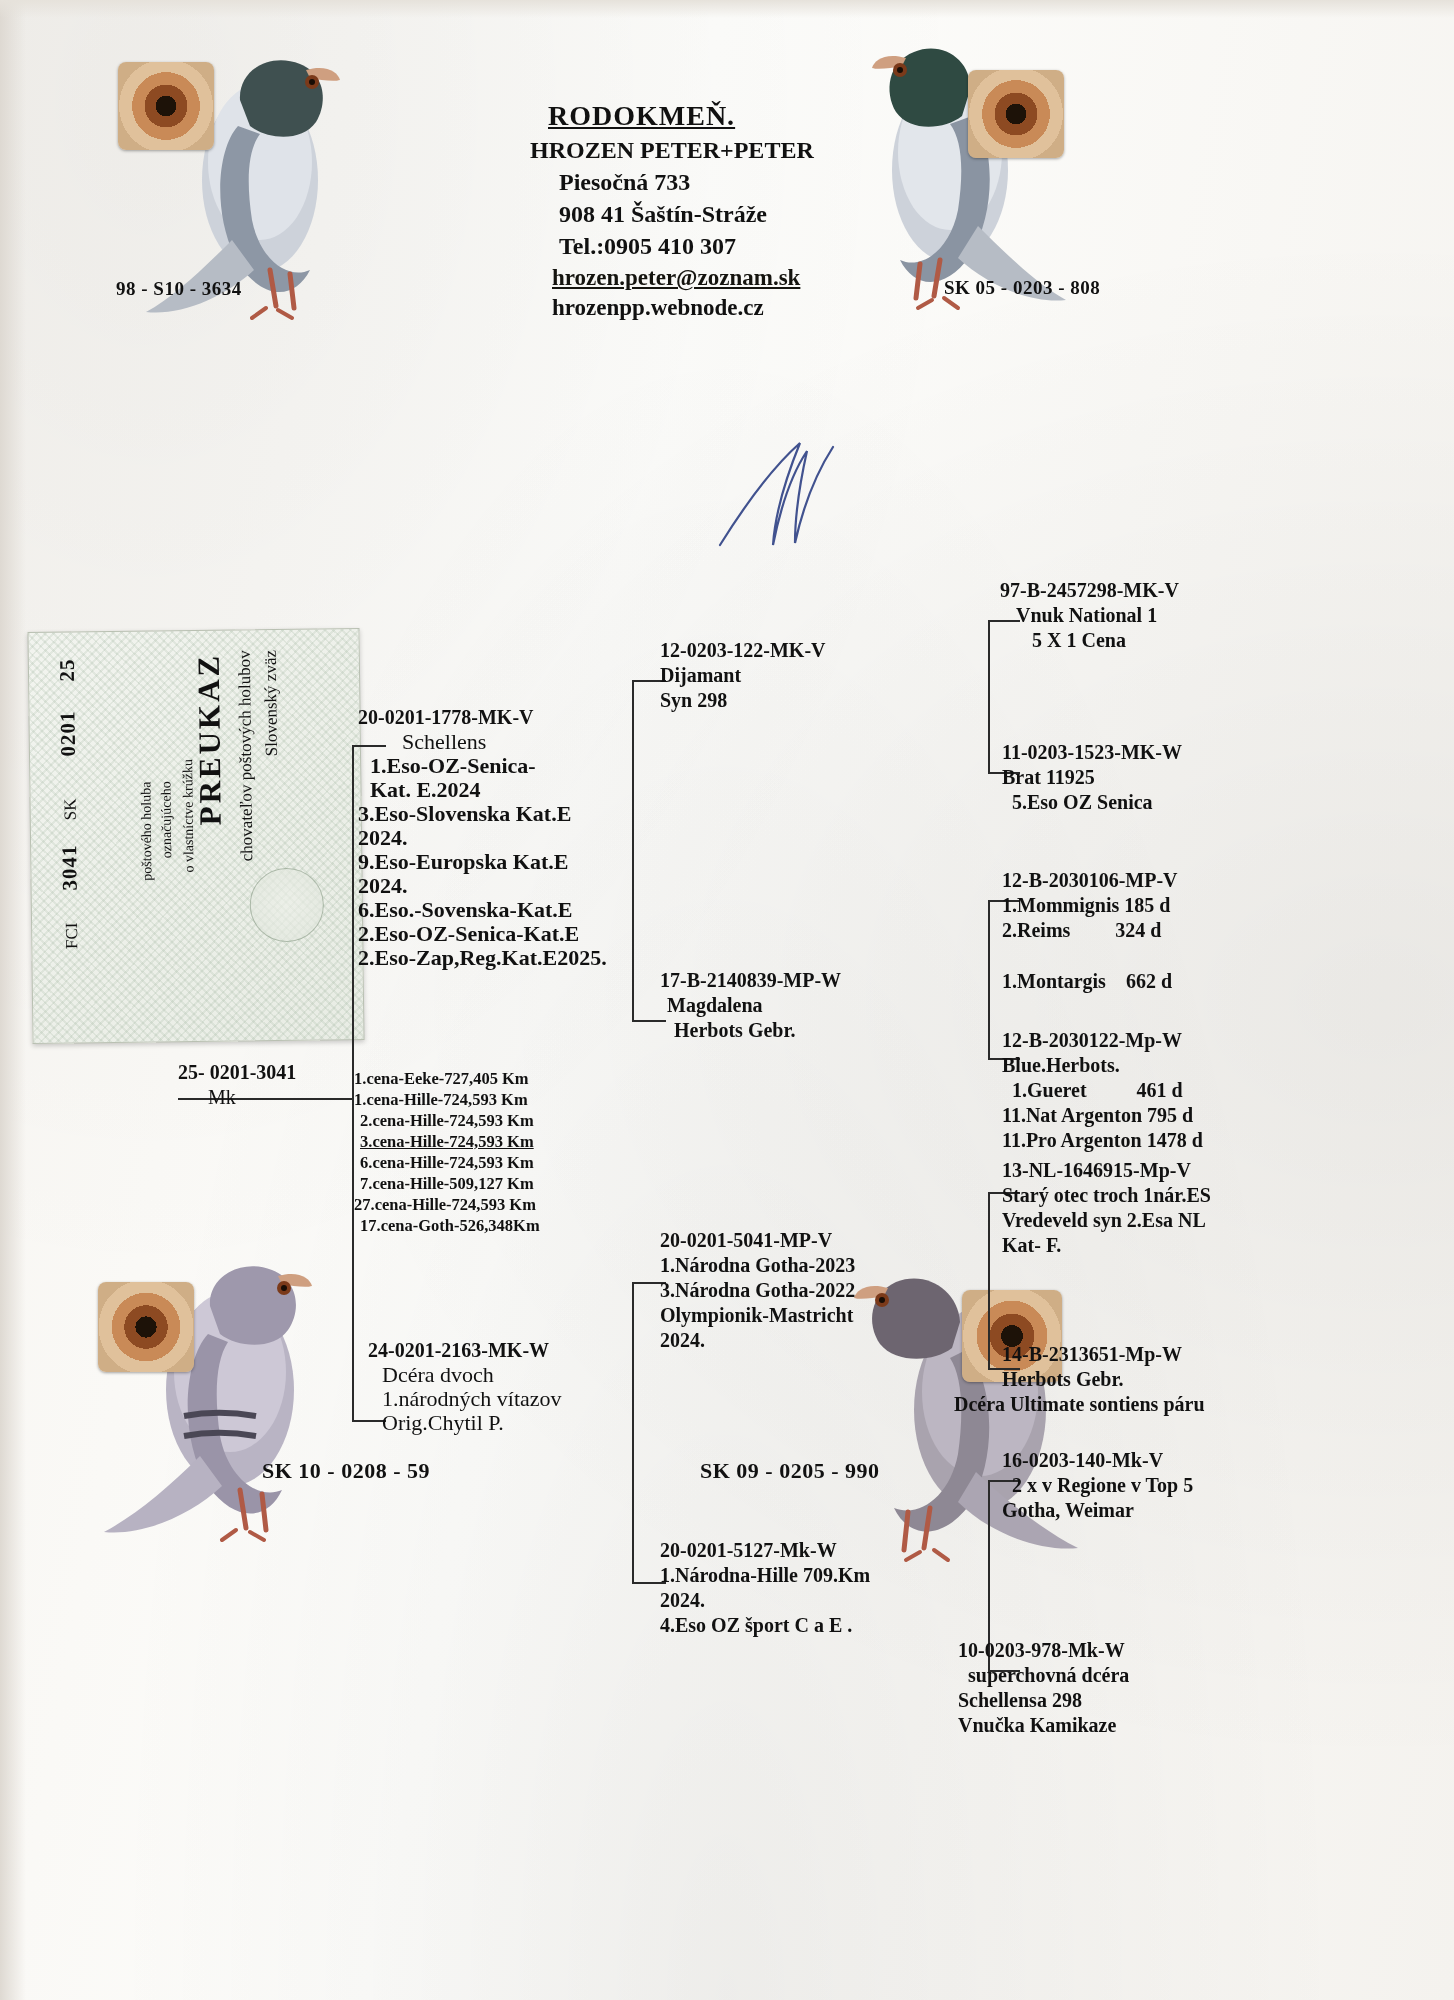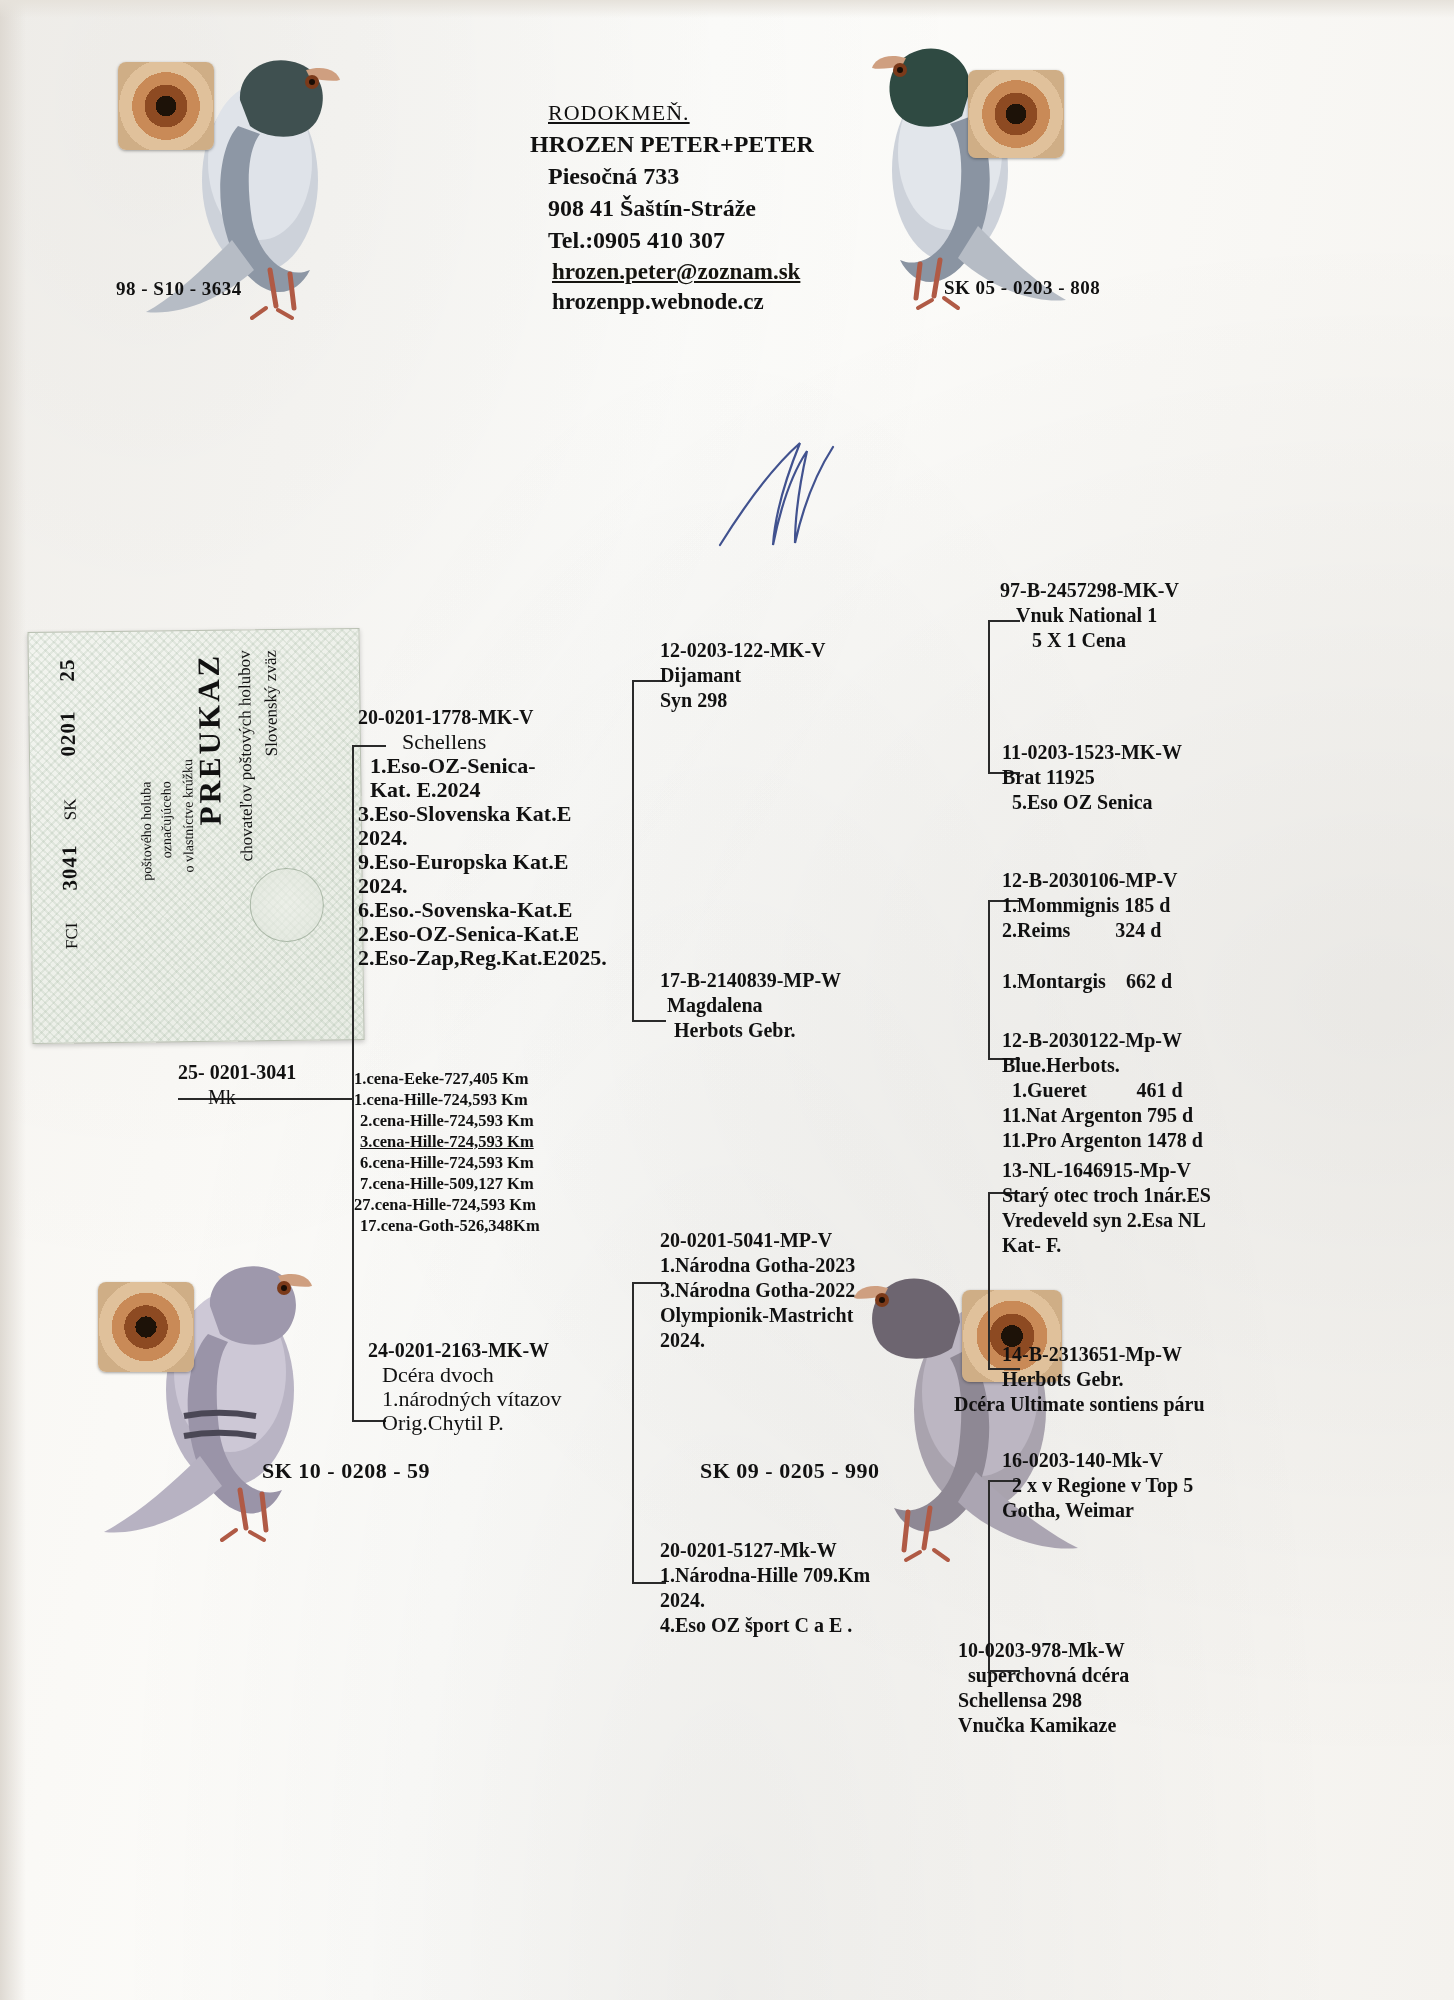--- a/index.html
+++ b/index.html
@@ -28,25 +28,25 @@
   }
   .edge-top {
     position:absolute; left:0; top:0; width:1454px; height:18px;
     background:linear-gradient(180deg, #e6e2db 0%, rgba(255,255,255,0) 100%);
     pointer-events:none;
   }
 
   
   .header { position:absolute; left:530px; top:100px; width:420px; }
   .h-title {
-    font-size:22px; font-weight:normal; letter-spacing:1px;
+    font-size:28px; font-weight:bold; letter-spacing:1px;
     text-decoration:underline; margin-left:18px;
   }
   .h-line { font-size:24px; font-weight:bold; margin-top:5px; }
-  .h-line.indent { margin-left:18px; }
+  .h-line.indent { margin-left:29px; }
   .h-mail {
     font-size:23px; font-weight:bold; text-decoration:underline;
     margin-left:22px; margin-top:5px; color:#15140f;
   }
   .h-web { font-size:23px; font-weight:bold; margin-left:22px; margin-top:4px; }
 
   
   .squiggle { position:absolute; left:715px; top:435px; }
 
   

